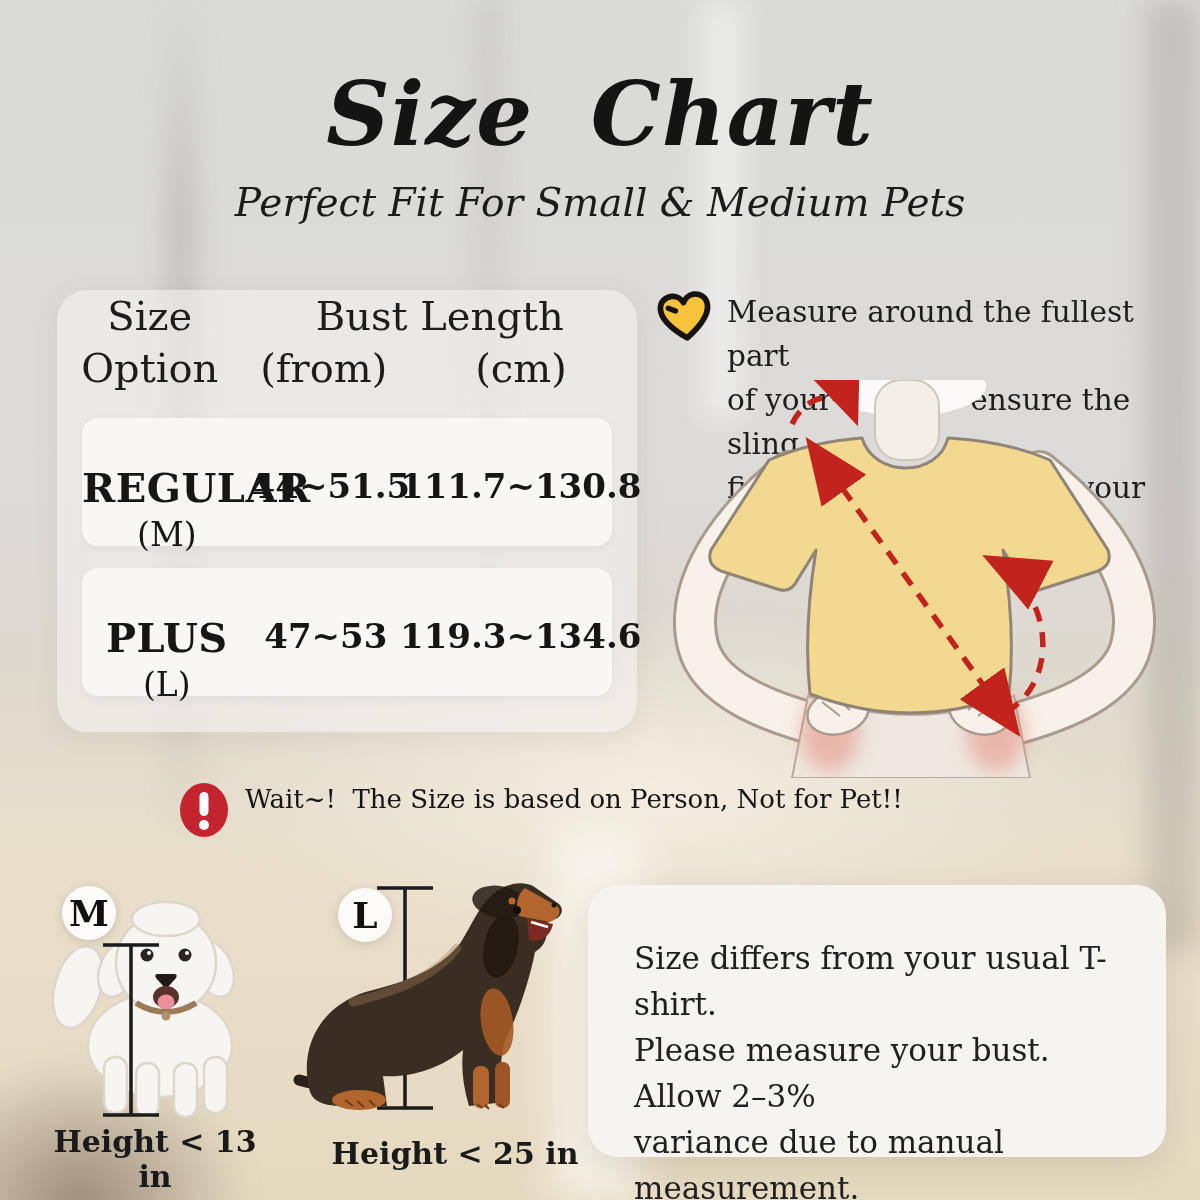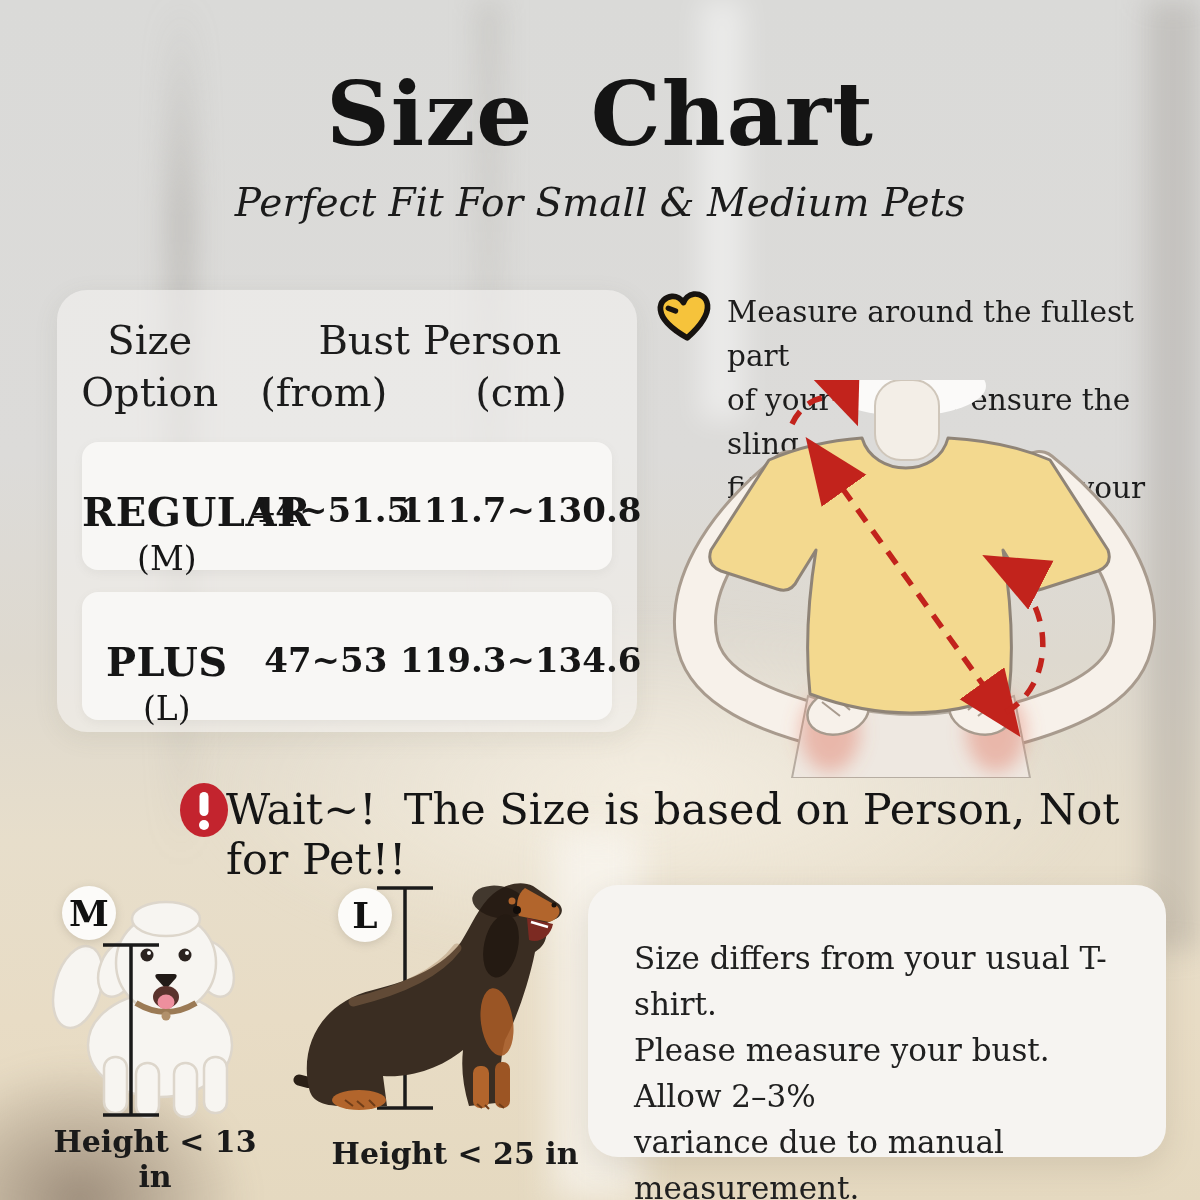--- a/index.html
+++ b/index.html
@@ -14,48 +14,48 @@
   .fold-c{left:700px;width:44px;height:420px;background:rgba(255,255,255,.45);}
   .fold-d{left:1146px;width:54px;height:950px;background:rgba(148,143,136,.32);}
   .drape-glow{position:absolute;left:200px;top:620px;width:900px;height:340px;filter:blur(22px);
     background:radial-gradient(closest-side,rgba(247,241,229,.85),rgba(247,241,229,0));pointer-events:none;}
   .drape-white{position:absolute;left:552px;top:830px;width:90px;height:370px;filter:blur(18px);
     background:rgba(250,247,242,.75);pointer-events:none;}
   .corner-blob{position:absolute;left:-90px;top:1060px;width:340px;height:280px;filter:blur(12px);
     background:radial-gradient(closest-side,rgba(118,100,86,.65),rgba(118,100,86,0));pointer-events:none;}
 
   .page-title{position:absolute;left:0;top:62px;width:100%;text-align:center;
-    font-size:88px;font-weight:700;letter-spacing:1px;word-spacing:26px;color:#141414;}
+    font-size:88px;font-weight:700;letter-spacing:1px;word-spacing:26px;color:#141414;font-style:italic;}
   .page-subtitle{position:absolute;left:0;top:180px;width:100%;text-align:center;
     font-size:39px;font-style:italic;color:#1b1b1b;}
 
   
   .table-card{position:absolute;left:57px;top:290px;width:580px;height:442px;border-radius:30px;
     background:rgba(243,242,240,.60);box-shadow:0 6px 24px rgba(110,104,92,.10);}
-  .thead{padding-top:24px;height:128px;}
+  .thead{height:128px;}
   .thr{display:grid;grid-template-columns:32% 28% 40%;}
   .th{ text-align:center;font-size:40px;color:#1c1c1c;line-height:52px;}
   .th-group{grid-column:2 / span 2;text-align:center;font-size:40px;line-height:52px;color:#1c1c1c;}
   .trow{display:grid;grid-template-columns:32% 28% 40%;align-items:center;
     background:#f8f7f5;border-radius:16px;margin:0 25px 22px 25px;height:128px;
     box-shadow:0 3px 10px rgba(120,112,100,.08);}
   .size-name{text-align:center;}
   .size-name .nm{font-size:40px;font-weight:700;letter-spacing:.5px;margin-top:46px;}
   .size-name .cd{font-size:33px;margin-top:4px;}
   .val{text-align:center;font-size:34px;font-weight:700;}
 
   
   .heart{position:absolute;left:657px;top:290px;width:56px;height:54px;transform:rotate(-6deg);}
   .note-lines{position:absolute;left:727px;top:290px;width:430px;font-size:29.5px;line-height:44px;color:#1d1d1d;}
 
   .person{position:absolute;left:662px;top:380px;width:505px;height:398px;}
 
   
   .warn-icon{position:absolute;left:178px;top:781px;width:52px;height:58px;}
-  .warn-text{position:absolute;left:226px;top:784px;width:930px;font-size:43px;color:#151515;white-space:pre-wrap;}
+  .warn-text{position:absolute;left:245px;top:784px;width:930px;font-size:26px;color:#151515;white-space:pre-wrap;}
 
   
   .badge{position:absolute;width:54px;height:54px;border-radius:50%;background:#fcfbf9;
     box-shadow:0 2px 8px rgba(120,112,100,.25);display:flex;align-items:center;justify-content:center;
     font-size:36px;font-weight:700;color:#111;}
   .badge-m{left:62px;top:886px;}
   .badge-l{left:338px;top:888px;}
   .dog-m{position:absolute;left:48px;top:895px;width:225px;height:225px;}
   .dog-l{position:absolute;left:293px;top:872px;width:285px;height:245px;}
   .mline{position:absolute;}
@@ -81,21 +81,21 @@
 <div class="drape-white"></div>
 <div class="corner-blob"></div>
 
 <div class="page-title">Size Chart</div>
 <div class="page-subtitle">Perfect Fit For Small &amp; Medium Pets</div>
 
 <div class="table-card">
   <div class="thead">
     <div class="thr">
       <div class="th">Size</div>
-      <div class="th-group">Bust Person</div>
+      <div class="th-group">Bust Length</div>
     </div>
     <div class="thr">
       <div class="th">Option</div>
       <div class="th">(from)</div>
       <div class="th">(cm)</div>
     </div>
   </div>
   <div class="trow">
     <div class="size-name">
       <div class="nm">REGULAR</div>

